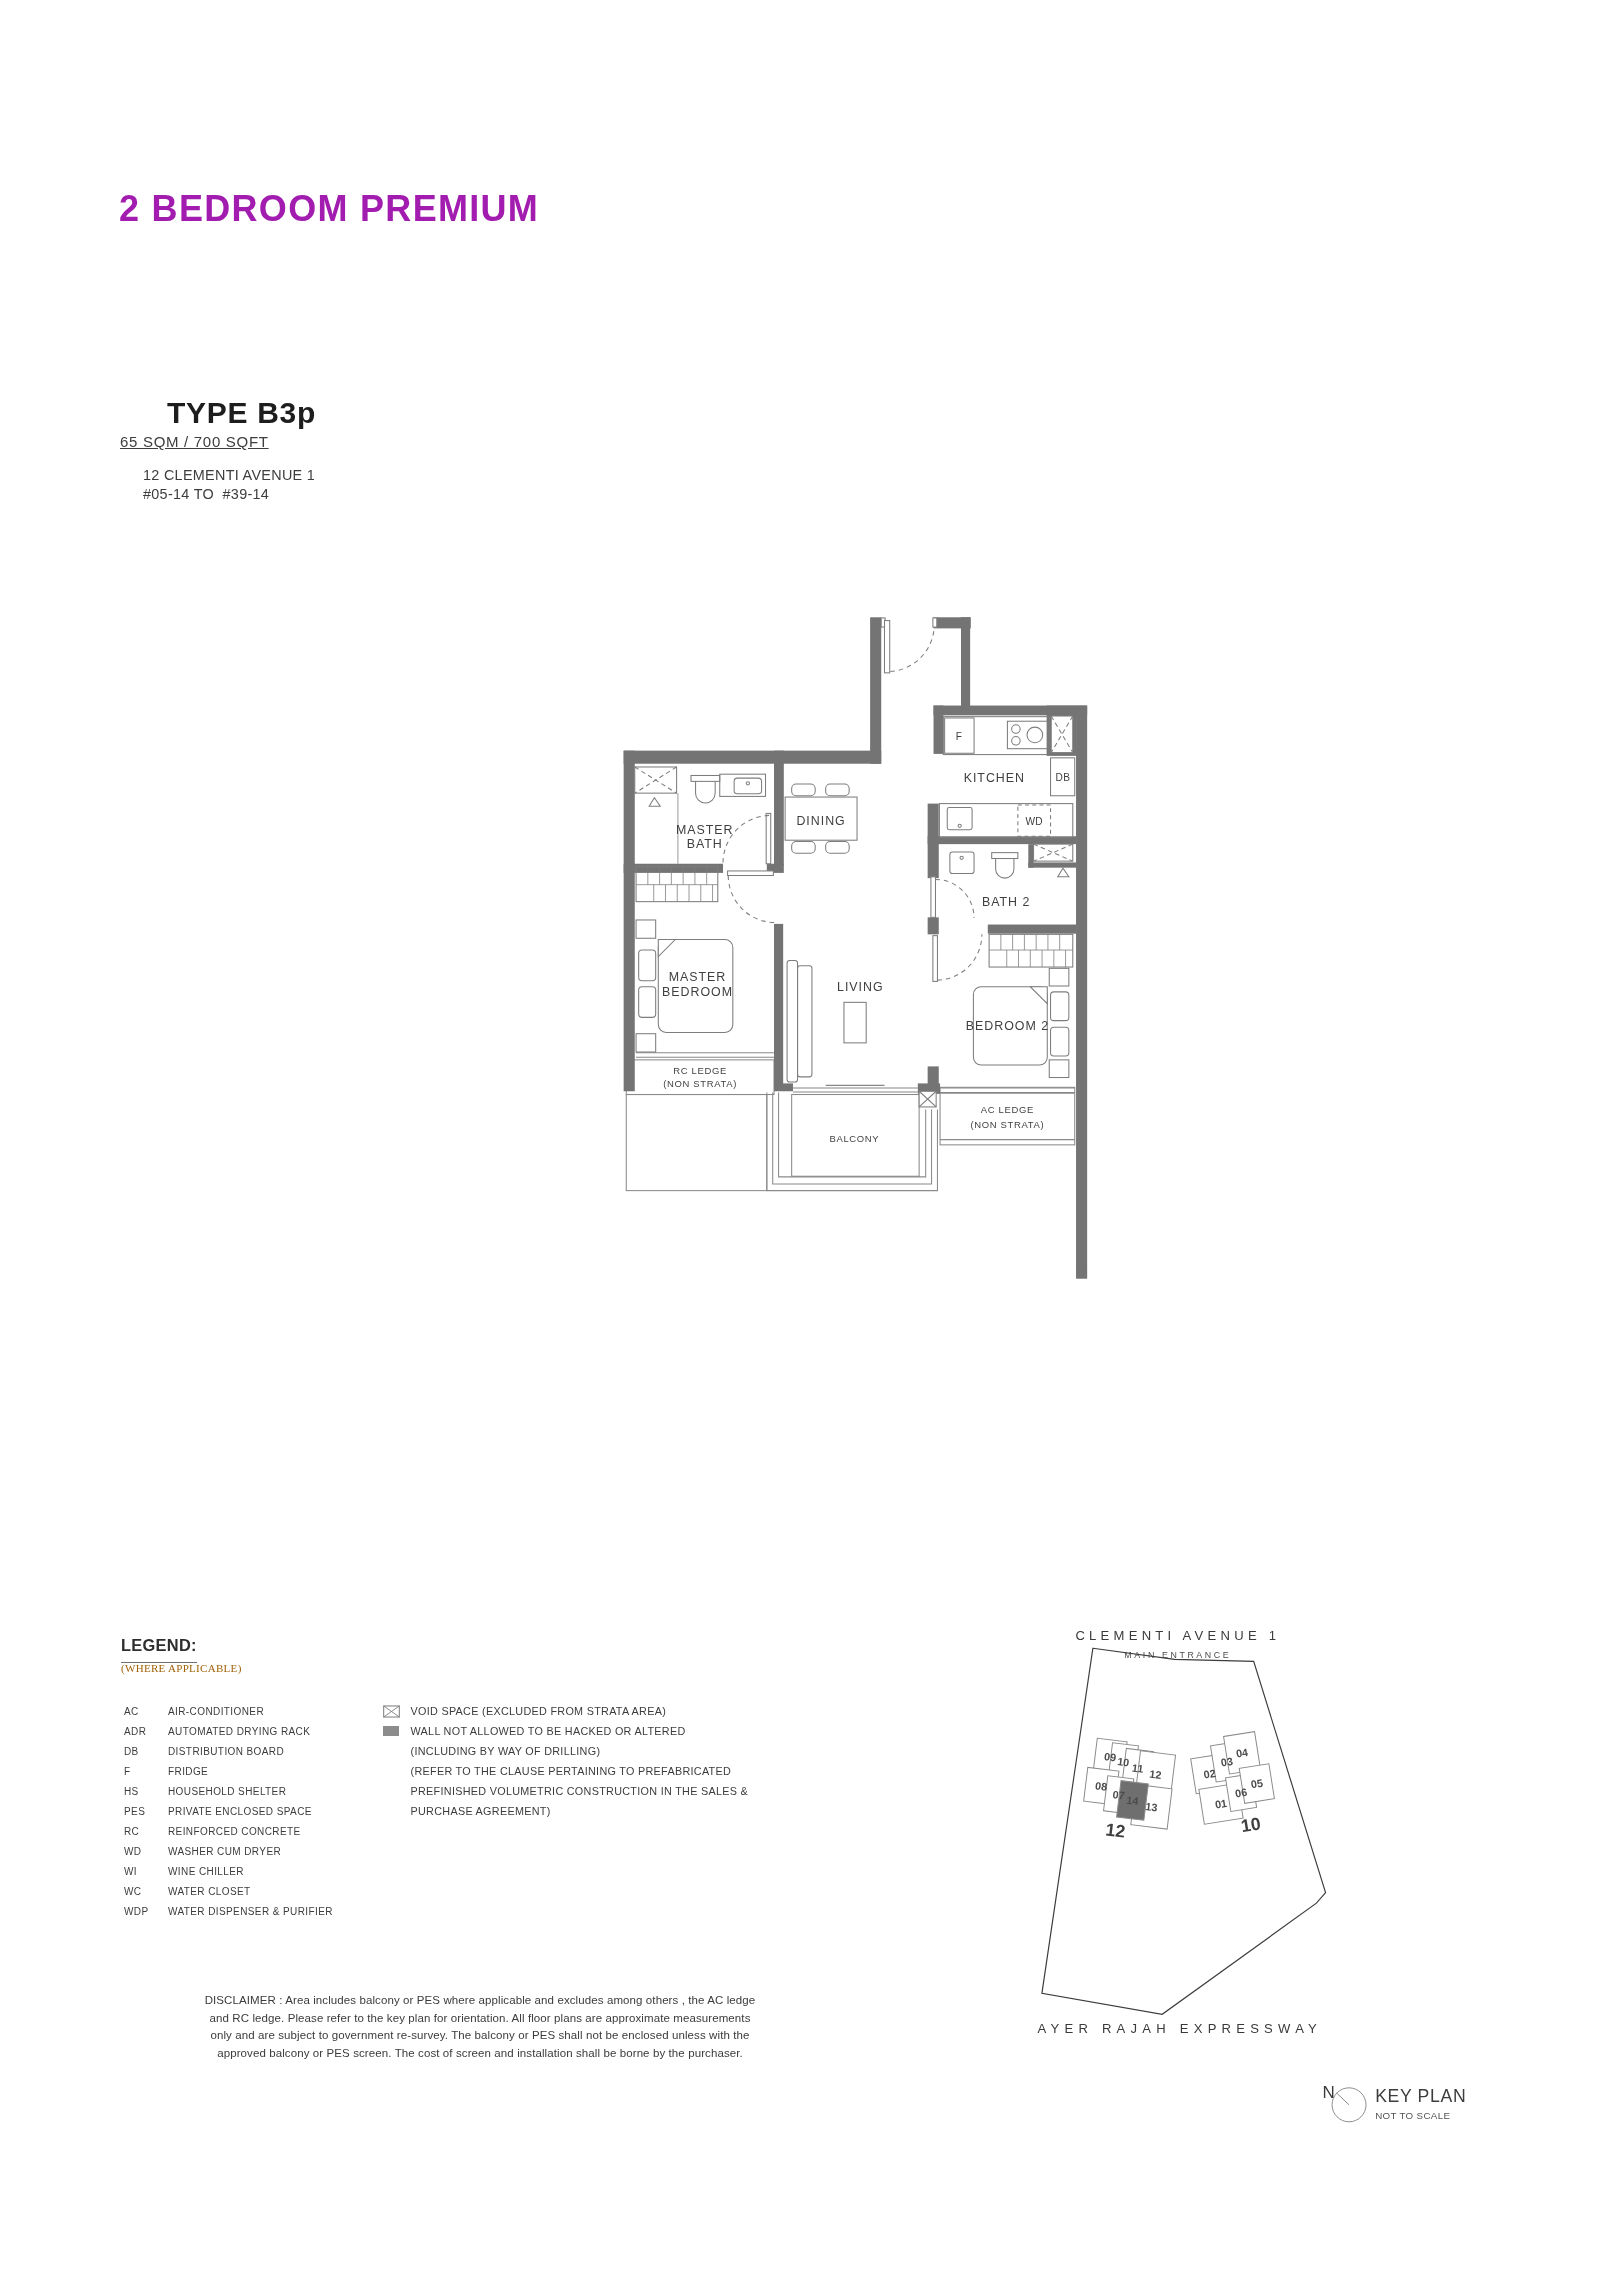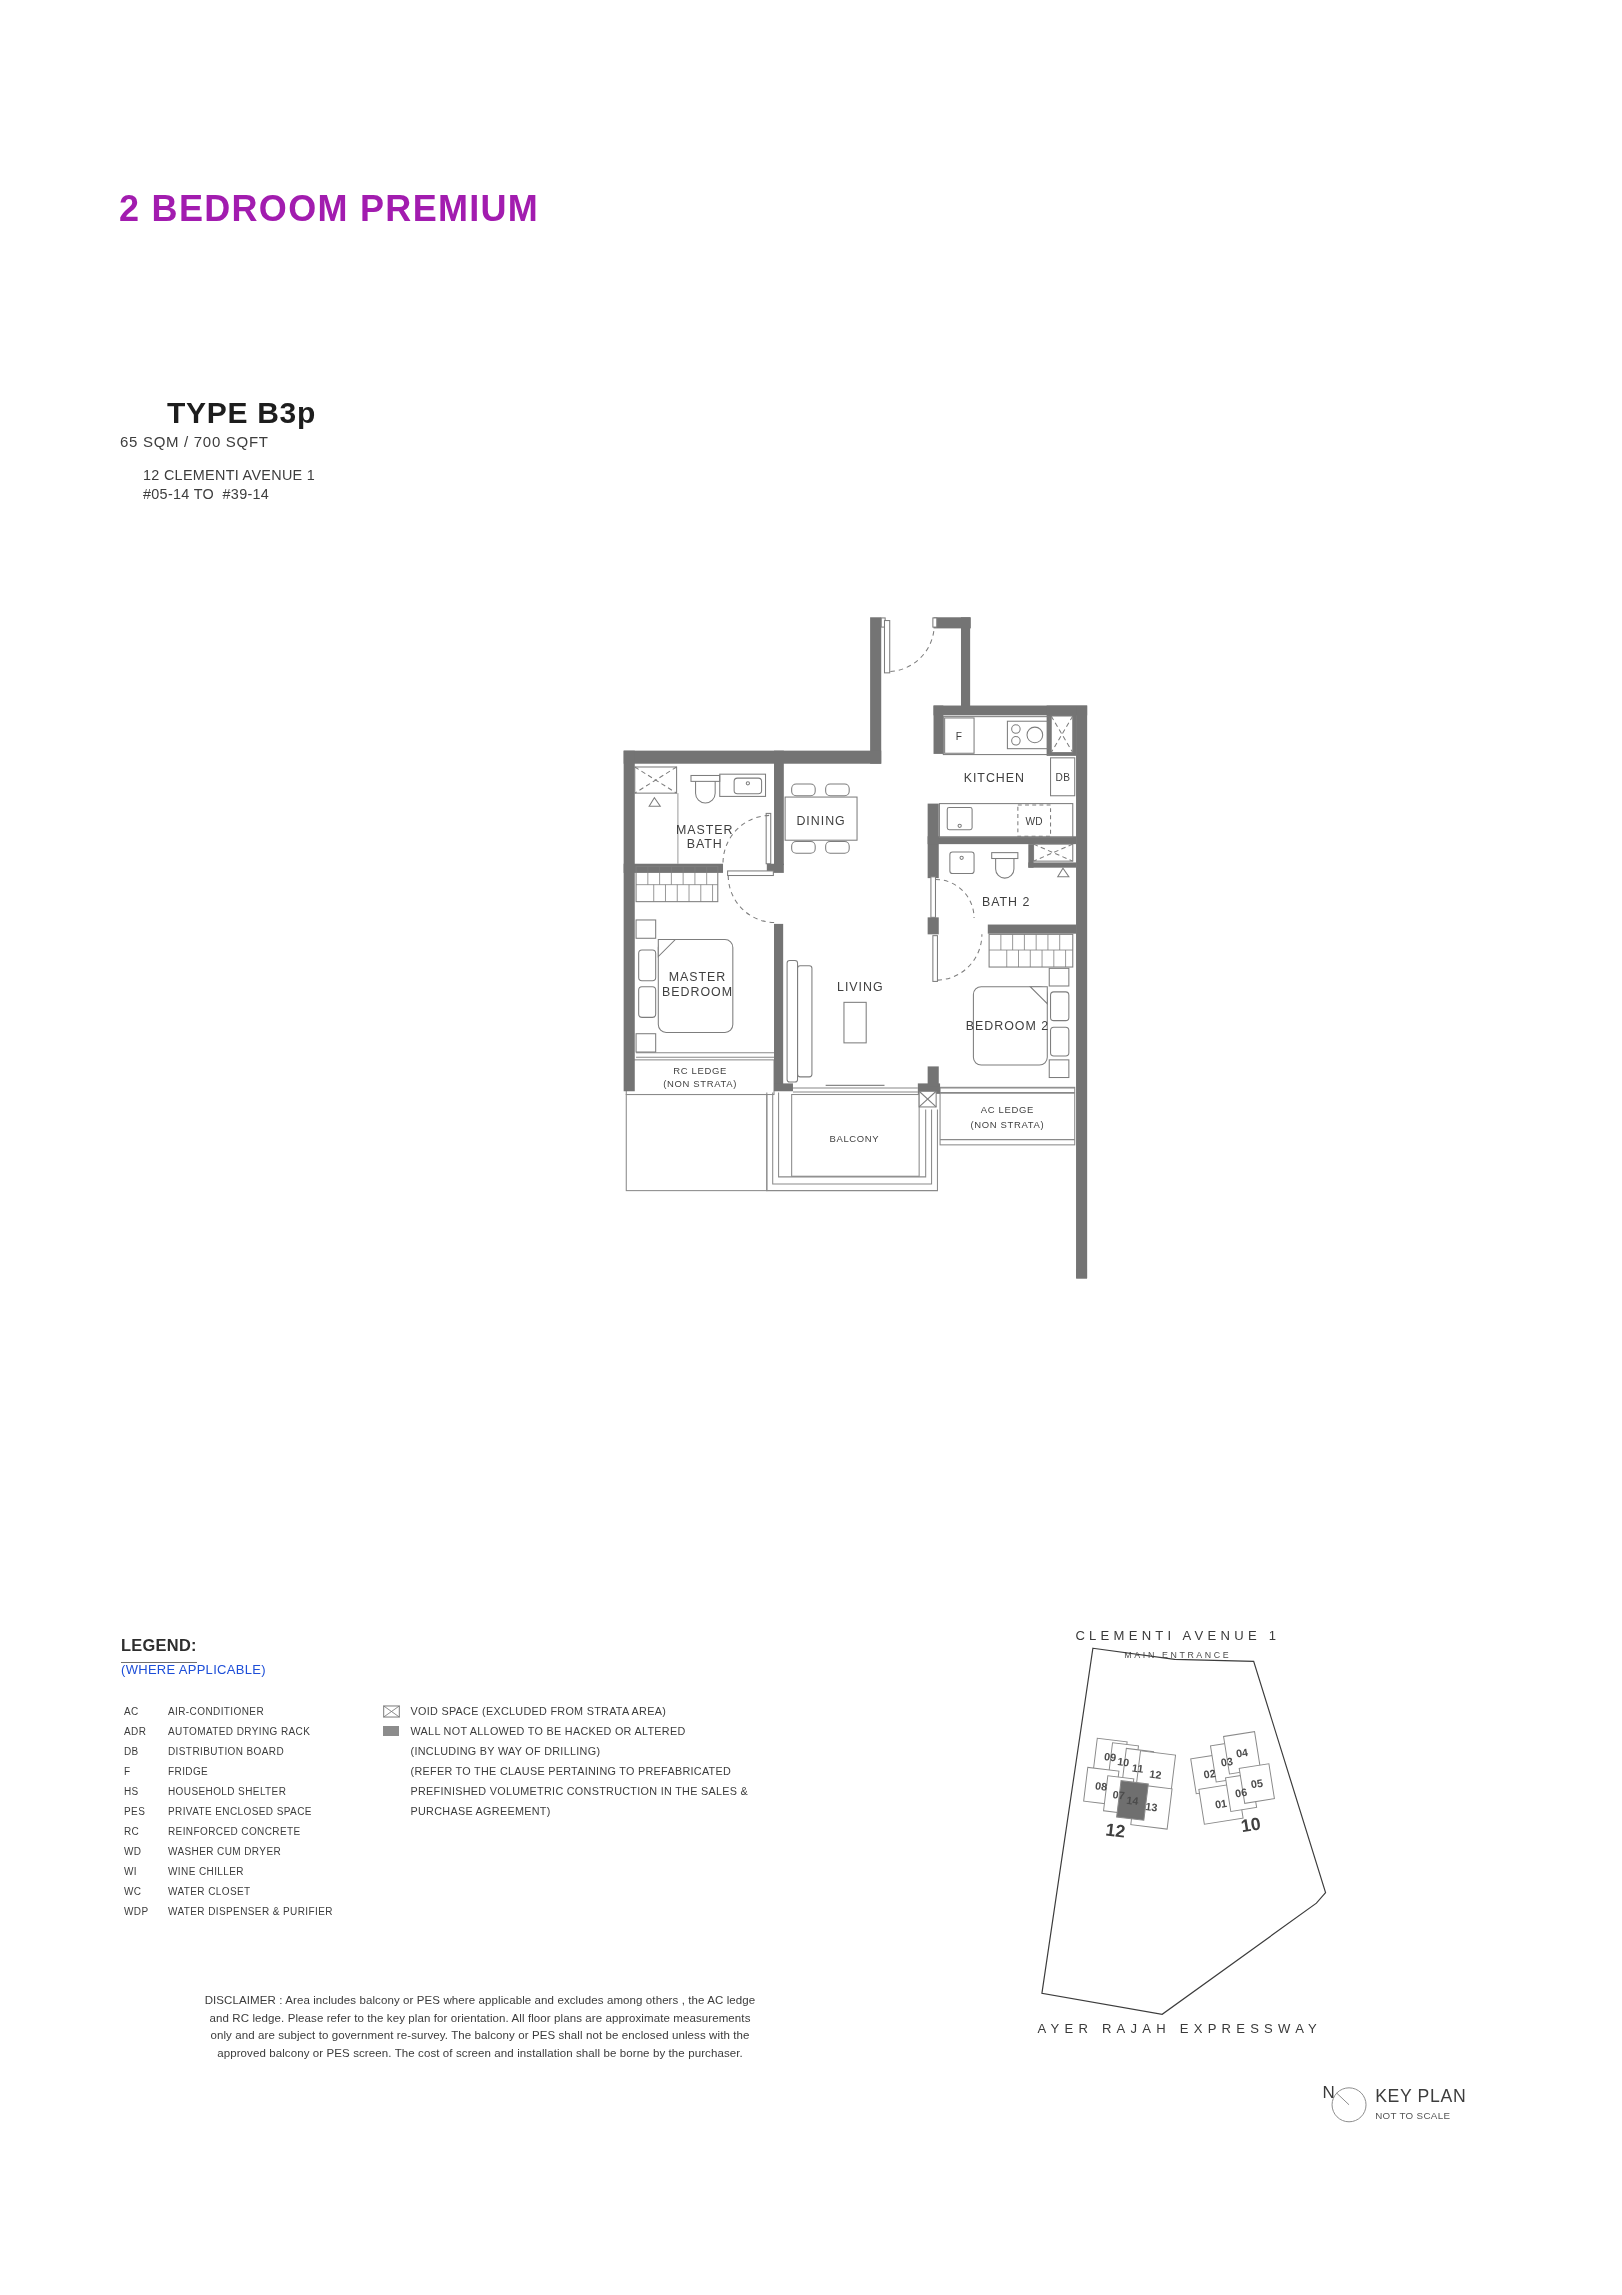--- a/index.html
+++ b/index.html
@@ -3,21 +3,21 @@
 <meta charset="utf-8">
 <style>
   html,body{margin:0;padding:0;background:#ffffff;}
   body{position:relative;width:1622px;height:2295px;font-family:"Liberation Sans",sans-serif;color:#3a3a3a;}
   .abs{position:absolute;}
   .title{font-size:36px;font-weight:bold;letter-spacing:1.3px;color:#a21caf;}
   .type{font-size:30px;font-weight:bold;letter-spacing:0.7px;color:#1d1d1d;margin-left:48px;}
   .area{font-size:15px;letter-spacing:0.7px;color:#3d3d3d;}
   .addr{font-size:14.4px;letter-spacing:0.3px;color:#3d3d3d;line-height:19px;white-space:pre;margin-left:23px;}
   .legend-head{font-size:16.4px;font-weight:bold;color:#2e2e2e;letter-spacing:0.3px;border-bottom:1.3px solid #6f6f6f;padding-bottom:8px;}
-  .legend-sub{font-size:13px;color:#1d4ed8;letter-spacing:0.3px;}
+  .legend-sub{font-size:11px;color:#a16207;letter-spacing:0.3px;font-family:Liberation Serif, serif;}
   .lrow{display:flex;height:20px;align-items:center;font-size:10px;letter-spacing:0.4px;color:#3c3c3c;}
   .labbr{width:44px;flex:none;}
   .srow{display:flex;height:20px;align-items:center;font-size:10.8px;letter-spacing:0.3px;color:#3c3c3c;}
   .sicon{width:27.5px;flex:none;display:flex;align-items:center;}
   .wall-swatch{width:16.4px;height:10.5px;background:#8c8c8c;}
   .disc{font-size:11.5px;line-height:17.7px;color:#3b3b3b;letter-spacing:0.1px;}
   svg text{font-family:"Liberation Sans",sans-serif;}
   .rl{font-size:19px;letter-spacing:1.5px;fill:#3f3f3f;}
   .sl{font-size:14.5px;letter-spacing:1px;fill:#3f3f3f;}
   .fl{font-size:15.5px;letter-spacing:0.5px;fill:#3f3f3f;}
@@ -27,21 +27,21 @@
   .unit{font-size:16.5px;font-weight:bold;fill:#4c4c4c;}
   .blk{font-size:27px;font-weight:bold;fill:#3f3f3f;}
   .kp-title{font-size:27px;letter-spacing:1px;fill:#3d3d3d;}
   .kp-sub{font-size:15px;letter-spacing:0.5px;fill:#555;}
 </style>
 </head>
 <body>
 
 <div class="abs title" style="left:119px;top:188px;">2 BEDROOM PREMIUM</div>
 <div class="abs type" style="left:119px;top:396px;">TYPE B3p</div>
-<div class="abs area" style="left:120px;top:433px;">65 SQM / 700 SQFT</div>
+<div class="abs area" style="left:120px;top:433px;text-decoration:underline;">65 SQM / 700 SQFT</div>
 <div class="abs addr" style="left:120px;top:466px;"><span>12 CLEMENTI AVENUE 1</span><br><span>#05-14 TO  #39-14</span></div>
 
 <svg class="abs" style="left:589px;top:602px;" width="523" height="700" viewBox="900 920 800 1070">
 
   <g fill="none" stroke="#8a8a8a" stroke-width="1.6">
     <rect x="957" y="1620" width="226" height="53"></rect>
     <rect x="957" y="1673" width="215" height="147"></rect>
     <path d="M1172,1670 V1820 H1433 V1696"></path>
     <path d="M1181,1670 V1810 H1424 V1696"></path>
     <path d="M1190,1670 V1799 H1415 V1696"></path>

